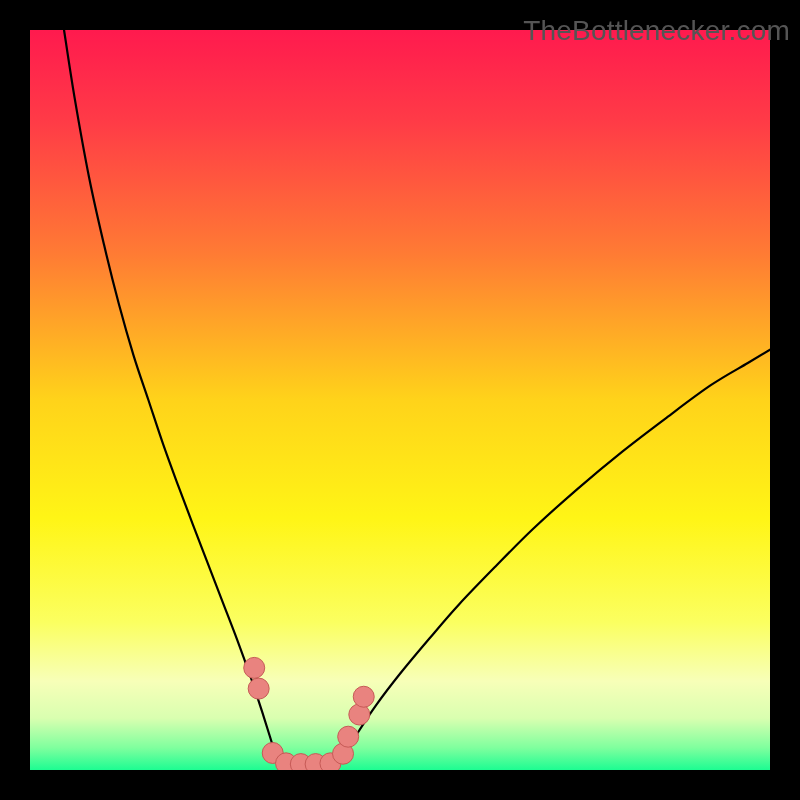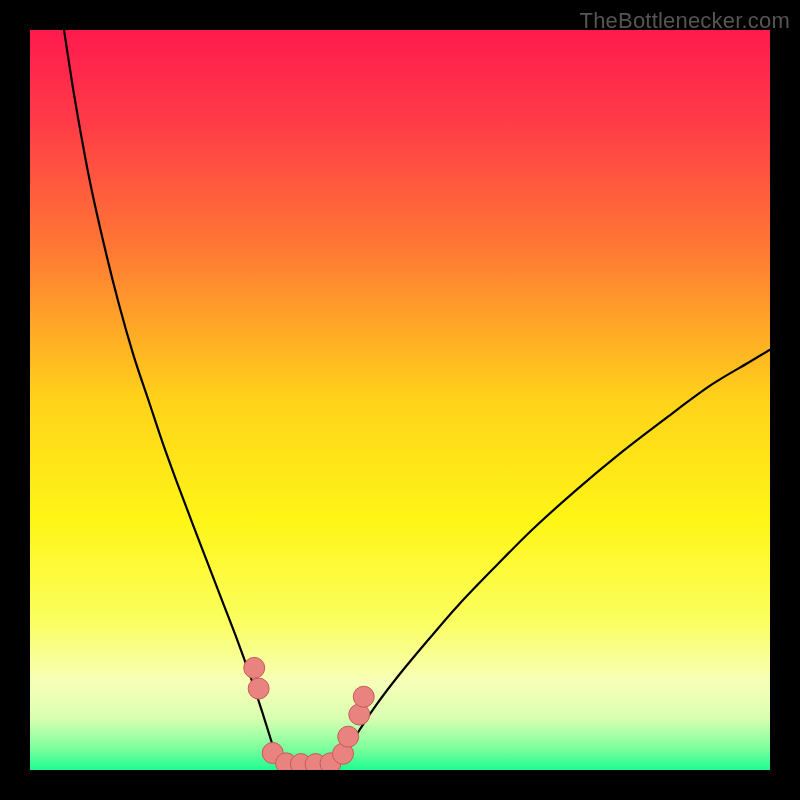--- a/index.html
+++ b/index.html
@@ -20,24 +20,24 @@
   .plot {
     position: absolute;
     left: 30px;
     top: 30px;
     width: 740px;
     height: 740px;
     overflow: hidden;
   }
   .watermark {
     position: absolute;
-    top: 8px;
+    top: 15px;
     right: 10px;
     color: #555;
-    font-size: 22px;
+    font-size: 28px;
     font-weight: 400;
     letter-spacing: 0.2px;
     user-select: none;
   }
 </style>
 </head>
 <body>
 
 <div class="frame">
   <div class="plot">

